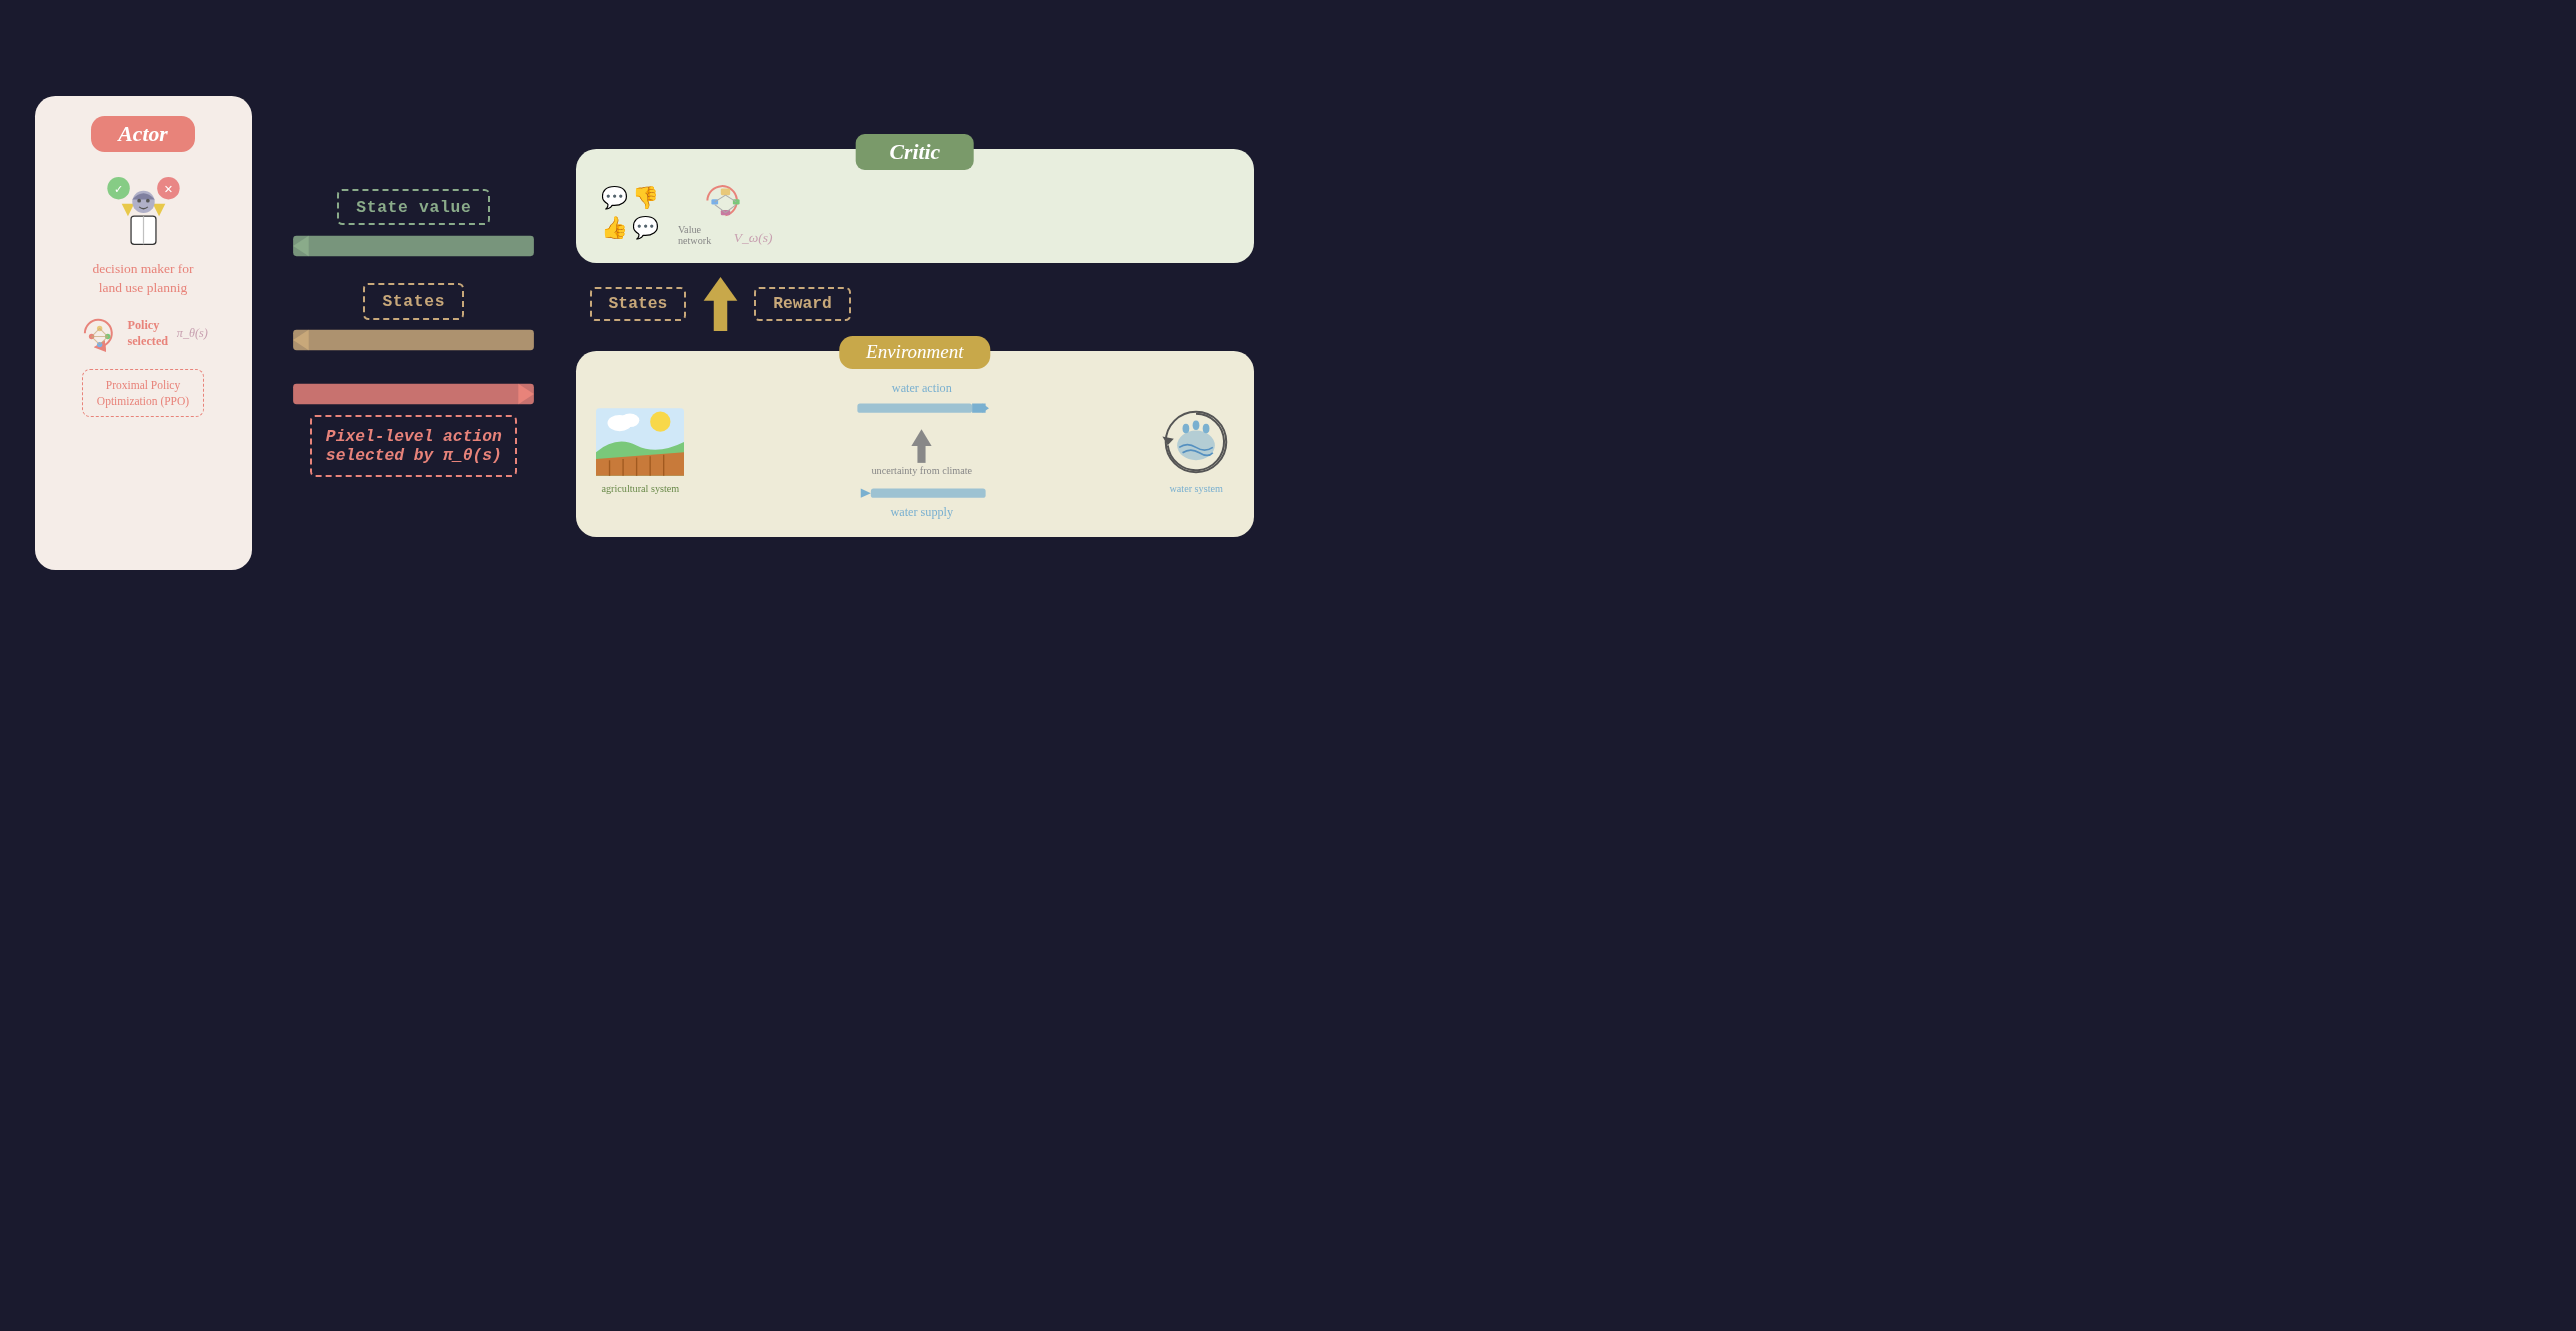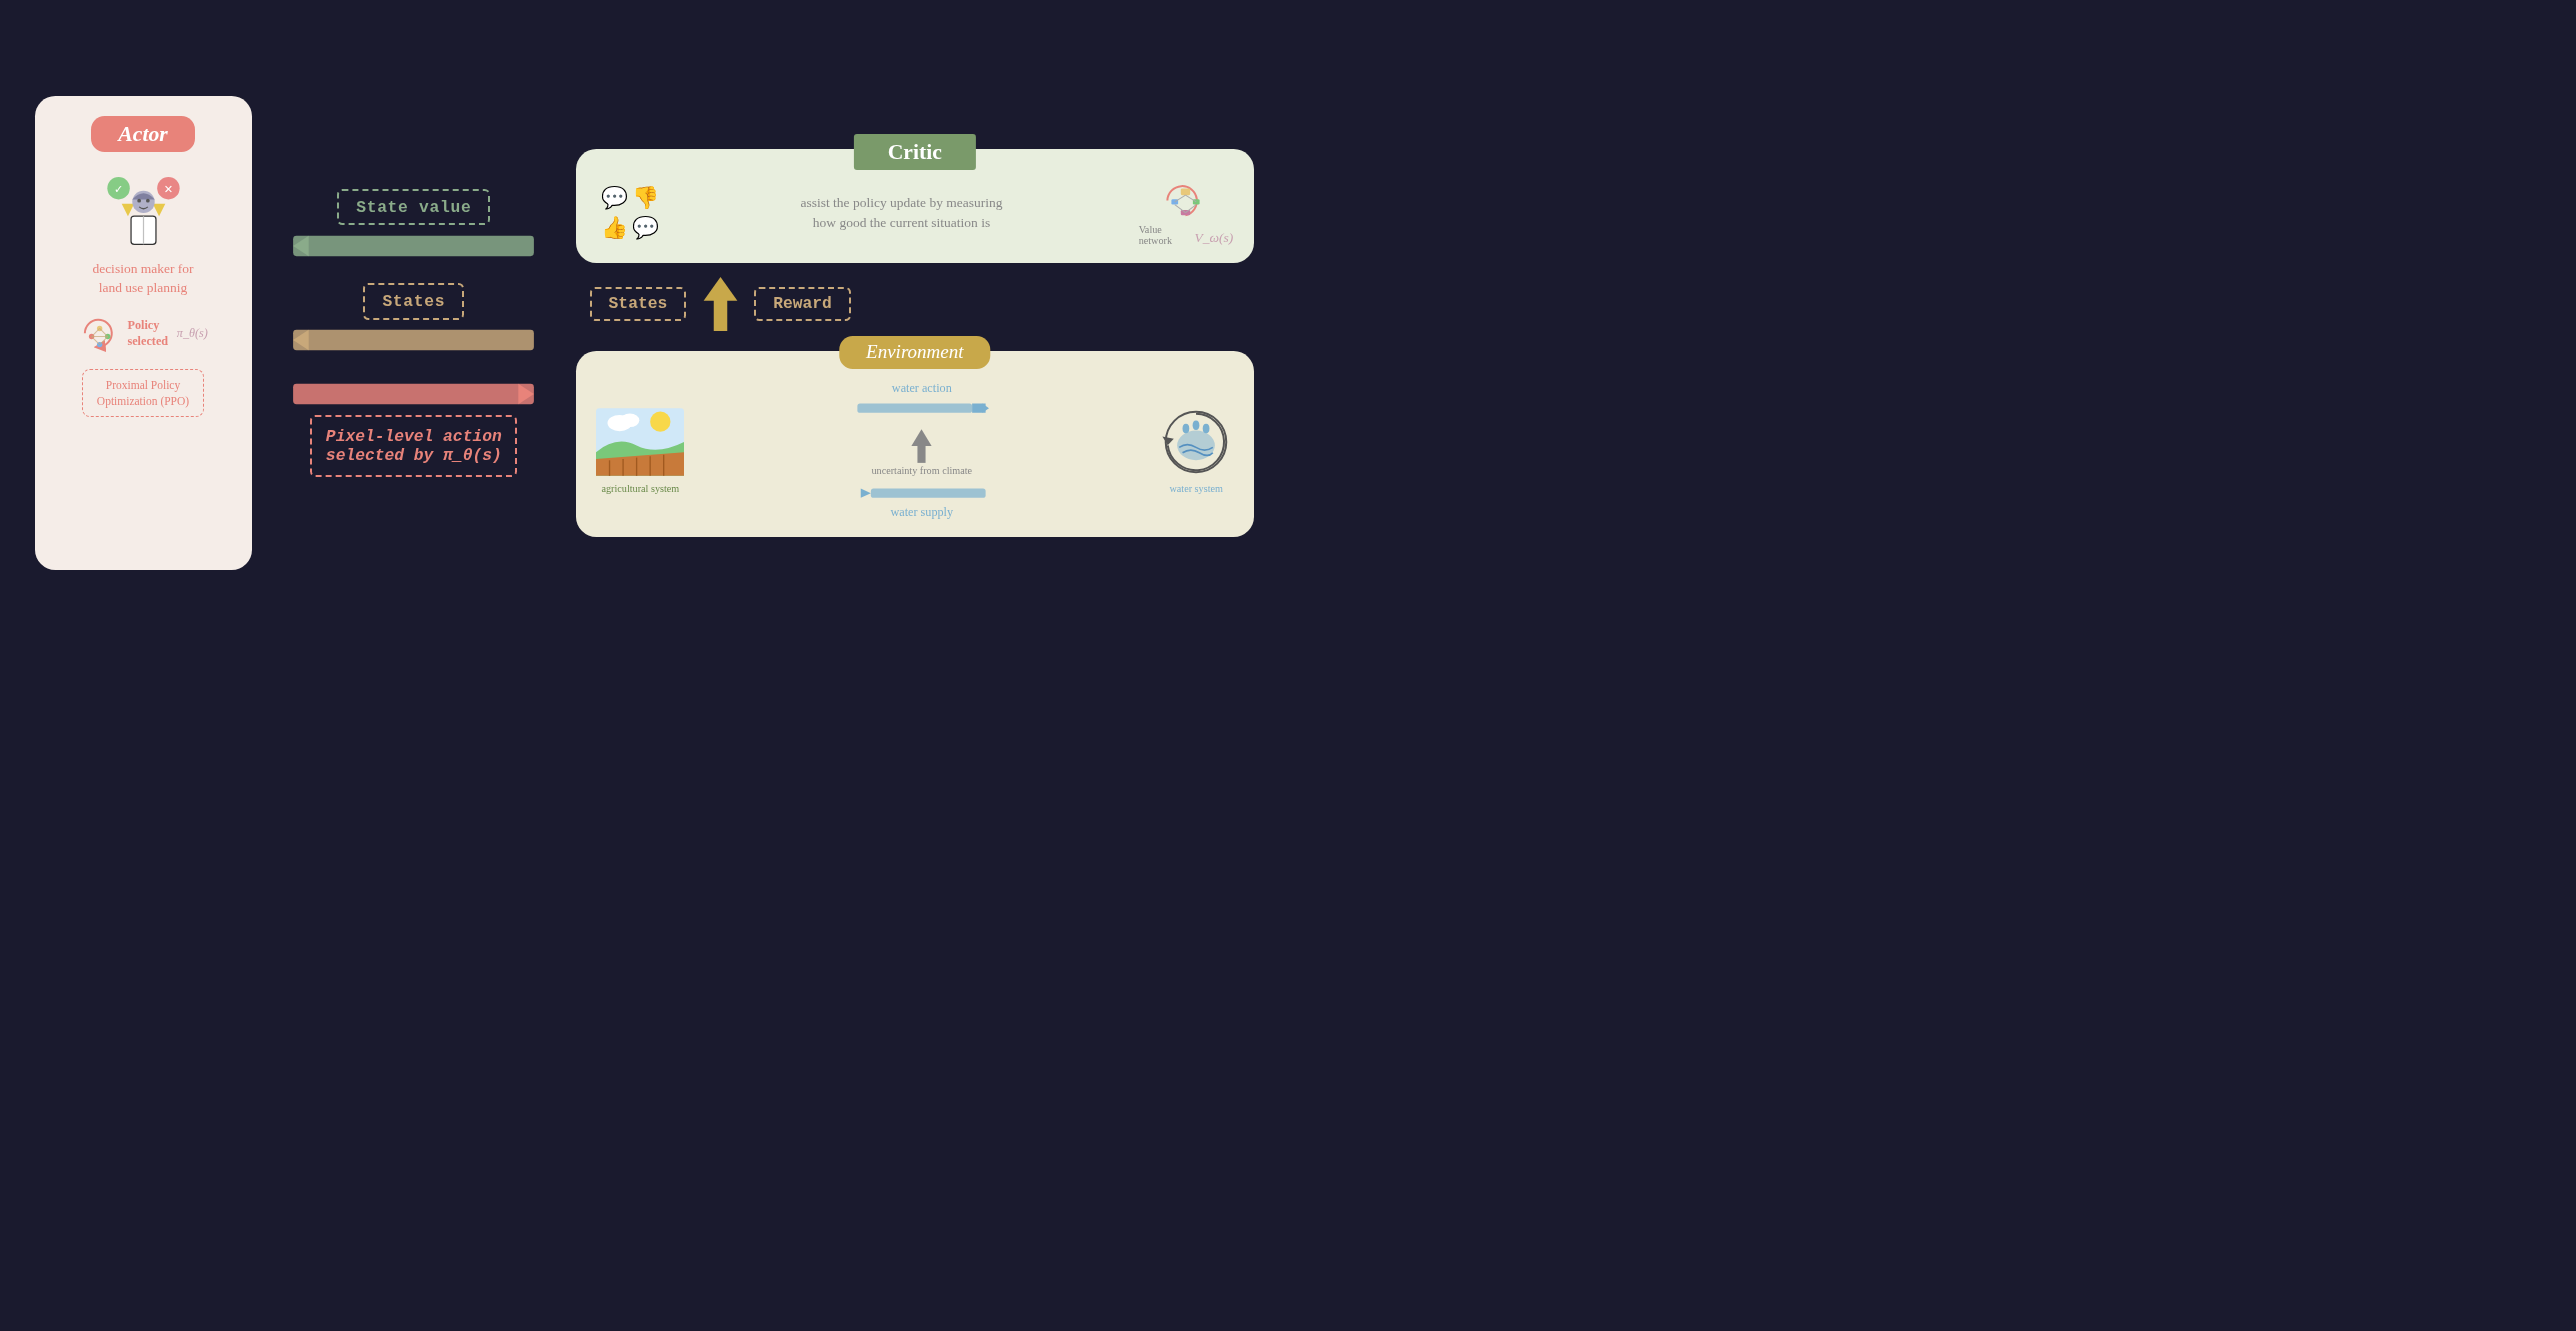--- a/index.html
+++ b/index.html
@@ -149,25 +149,26 @@
 
     
     .critic-box {
       background: #e8eede;
       border-radius: 20.3px;
       padding: 17px 20.3px;
       position: relative;
     }
     .critic-title-badge {
       background: #7a9a6a;
-      border-radius: 3px;
+      border-radius: 9px;
       padding: 5.4px 34px;
       color: white;
       font-size: 21.7px;
       font-weight: bold;
+      font-style: italic;
       display: inline-block;
       position: absolute;
       top: -15px;
       left: 50%;
       transform: translateX(-50%);
       white-space: nowrap;
     }
     .critic-content {
       display: flex;
       align-items: center;
@@ -409,22 +410,20 @@
       <div class="critic-box" style="margin-top:20.3px;">
         <div class="critic-title-badge">Critic</div>
         <div class="critic-content">
 
           <div class="feedback-icons">
             <span style="font-size:21.7px;">💬</span>
             <span style="font-size:21.7px;">👎</span>
             <span style="font-size:21.7px;">👍</span>
             <span style="font-size:21.7px;">💬</span>
           </div>
-          <div class="critic-text" style="white-space:pre-line;">assist the policy update by measuring
-how good the current situation is</div>
           <div class="critic-right">
 
             <svg width="47" height="41" viewBox="0 0 70 60">
 
               <path d="M8,30 A22,22 0 1,1 35,52" stroke="#e8837a" stroke-width="3" fill="none"></path>
               <polygon points="35,52 28,46 42,46" fill="#e8837a"></polygon>
 
               <rect x="28" y="12" width="14" height="10" rx="2" fill="#e8c87a"></rect>
               <rect x="14" y="28" width="10" height="8" rx="2" fill="#7ab0e8"></rect>
               <rect x="46" y="28" width="10" height="8" rx="2" fill="#7ac87a"></rect>

